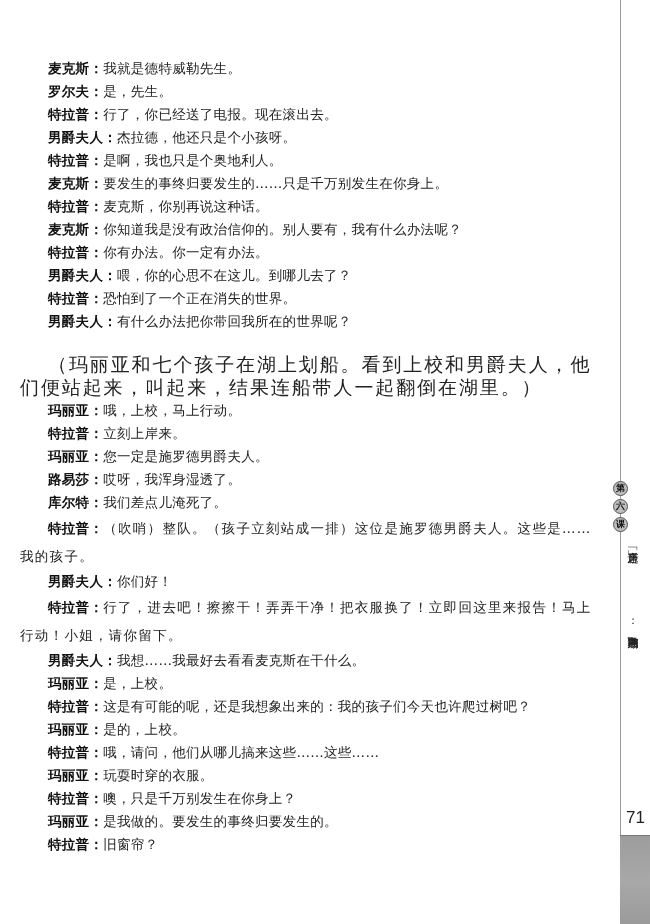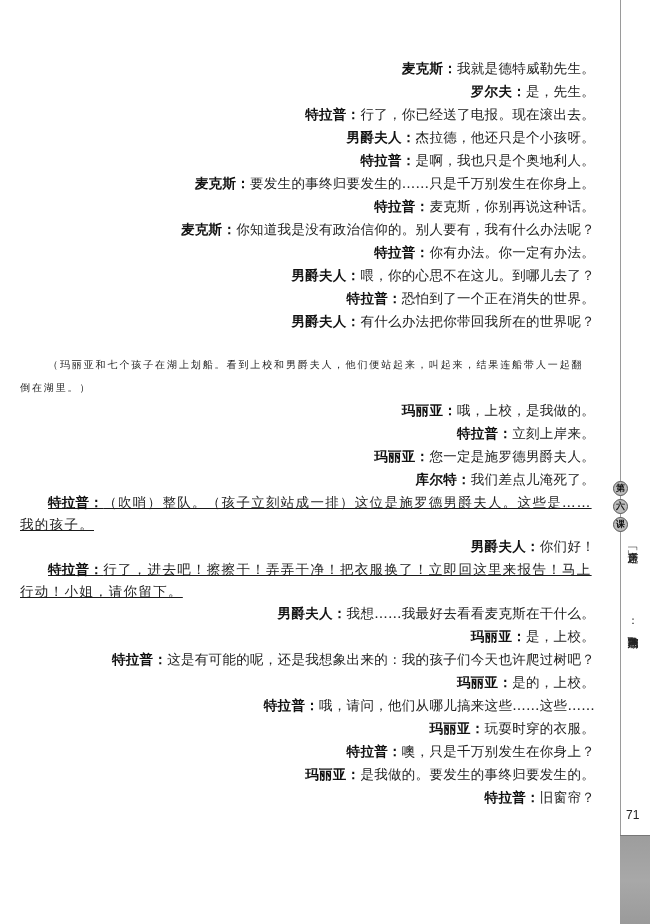--- a/index.html
+++ b/index.html
@@ -5,55 +5,55 @@
   html, body { margin: 0; padding: 0; }
   body {
     width: 650px; height: 924px; position: relative; overflow: hidden;
     background: #ffffff; color: #1a1a1a;
     font-family: "DejaVu Serif", "Liberation Serif", serif;
   }
   .page { position: absolute; left: 0; top: 0; width: 650px; height: 924px; }
   .text-col { position: absolute; left: 20px; top: 57px; width: 575px; }
   .line {
     font-size: 13.5px; line-height: 23px; height: 23px; white-space: nowrap;
-    padding-left: 28px; letter-spacing: 0.3px; text-align: right;
+    padding-left: 28px; letter-spacing: 0.3px;
   }
   .speaker {
     font-family: "DejaVu Sans", "Liberation Sans", sans-serif;
     font-weight: bold; font-size: 13.5px; color: #111;
   }
   .speech { color: #222; }
   .gap { height: 20px; }
   .direction {
-    font-size: 10px; line-height: 23px; color: #222; letter-spacing: 1.9px;
+    font-size: 19px; line-height: 23px; color: #222; letter-spacing: 1.9px;
     text-indent: 28px; width: 575px; white-space: normal; word-break: break-all;
   }
   .wrap {
-    font-size: 13.5px; line-height: 22px; width: 575px; white-space: normal;
-    text-indent: 28px; word-break: break-all; letter-spacing: 1.3px; text-decoration: underline;
+    font-size: 13.5px; line-height: 28px; width: 575px; white-space: normal;
+    text-indent: 28px; word-break: break-all; letter-spacing: 1.3px;
   }
   .wrap .speaker { letter-spacing: 0.3px; }
 
   
   .rule { position: absolute; left: 620px; top: 0; width: 1px; height: 924px; background: #9a9a9a; }
   .badge {
     position: absolute; left: 613px; width: 15px; height: 15px; border-radius: 50%;
     background: #bdbdbd; border: 1px solid #555; box-sizing: border-box;
     font-family: "DejaVu Serif", serif; font-size: 9px; line-height: 13px; text-align: center;
     color: #111; font-weight: bold;
   }
   .vtitle {
     position: absolute; left: 626px; width: 14px;
     font-family: "DejaVu Serif", serif; font-size: 11px; line-height: 15px;
     writing-mode: vertical-rl; text-orientation: upright; color: #222;
   }
   .page-num-box { position: absolute; left: 621px; top: 800px; width: 29px; height: 35px; background: #fff; }
   .page-num {
     position: absolute; left: 626px; top: 808px;
-    font-family: "Liberation Sans", sans-serif; font-size: 12px; color: #222;
+    font-family: "Liberation Sans", sans-serif; font-size: 17px; color: #222;
   }
   .gray-block {
     position: absolute; left: 620px; top: 835px; width: 30px; height: 89px;
     background: linear-gradient(180deg, #9d9d9d, #a8a8a8 50%, #9a9a9a);
     border-top: 1px solid #777;
   }
 </style>
 </head>
 <body>
 
@@ -70,23 +70,24 @@
     <div class="line"><span class="speaker">麦克斯：</span><span class="speech">你知道我是没有政治信仰的。别人要有，我有什么办法呢？</span></div>
     <div class="line"><span class="speaker">特拉普：</span><span class="speech">你有办法。你一定有办法。</span></div>
     <div class="line"><span class="speaker">男爵夫人：</span><span class="speech">喂，你的心思不在这儿。到哪儿去了？</span></div>
     <div class="line"><span class="speaker">特拉普：</span><span class="speech">恐怕到了一个正在消失的世界。</span></div>
     <div class="line"><span class="speaker">男爵夫人：</span><span class="speech">有什么办法把你带回我所在的世界呢？</span></div>
 
     <div class="gap"></div>
 
     <div class="direction">（玛丽亚和七个孩子在湖上划船。看到上校和男爵夫人，他们便站起来，叫起来，结果连船带人一起翻倒在湖里。）</div>
 
-    <div class="line"><span class="speaker">玛丽亚：</span><span class="speech">哦，上校，是我做的。</span></div>
+    <div class="line"><span class="speaker">玛丽亚：</span><span class="speech">哦，上校，马上行动。</span></div>
     <div class="line"><span class="speaker">特拉普：</span><span class="speech">立刻上岸来。</span></div>
     <div class="line"><span class="speaker">玛丽亚：</span><span class="speech">您一定是施罗德男爵夫人。</span></div>
+    <div class="line"><span class="speaker">路易莎：</span><span class="speech">哎呀，我浑身湿透了。</span></div>
     <div class="line"><span class="speaker">库尔特：</span><span class="speech">我们差点儿淹死了。</span></div>
 
 
     <div class="wrap"><span class="speaker">特拉普：</span><span class="speech">（吹哨）整队。（孩子立刻站成一排）这位是施罗德男爵夫人。这些是……我的孩子。</span></div>
     <div class="line"><span class="speaker">男爵夫人：</span><span class="speech">你们好！</span></div>
     <div class="wrap"><span class="speaker">特拉普：</span><span class="speech">行了，进去吧！擦擦干！弄弄干净！把衣服换了！立即回这里来报告！马上行动！小姐，请你留下。</span></div>
 
     <div class="line"><span class="speaker">男爵夫人：</span><span class="speech">我想……我最好去看看麦克斯在干什么。</span></div>
     <div class="line"><span class="speaker">玛丽亚：</span><span class="speech">是，上校。</span></div>
     <div class="line"><span class="speaker">特拉普：</span><span class="speech">这是有可能的呢，还是我想象出来的：我的孩子们今天也许爬过树吧？</span></div>

